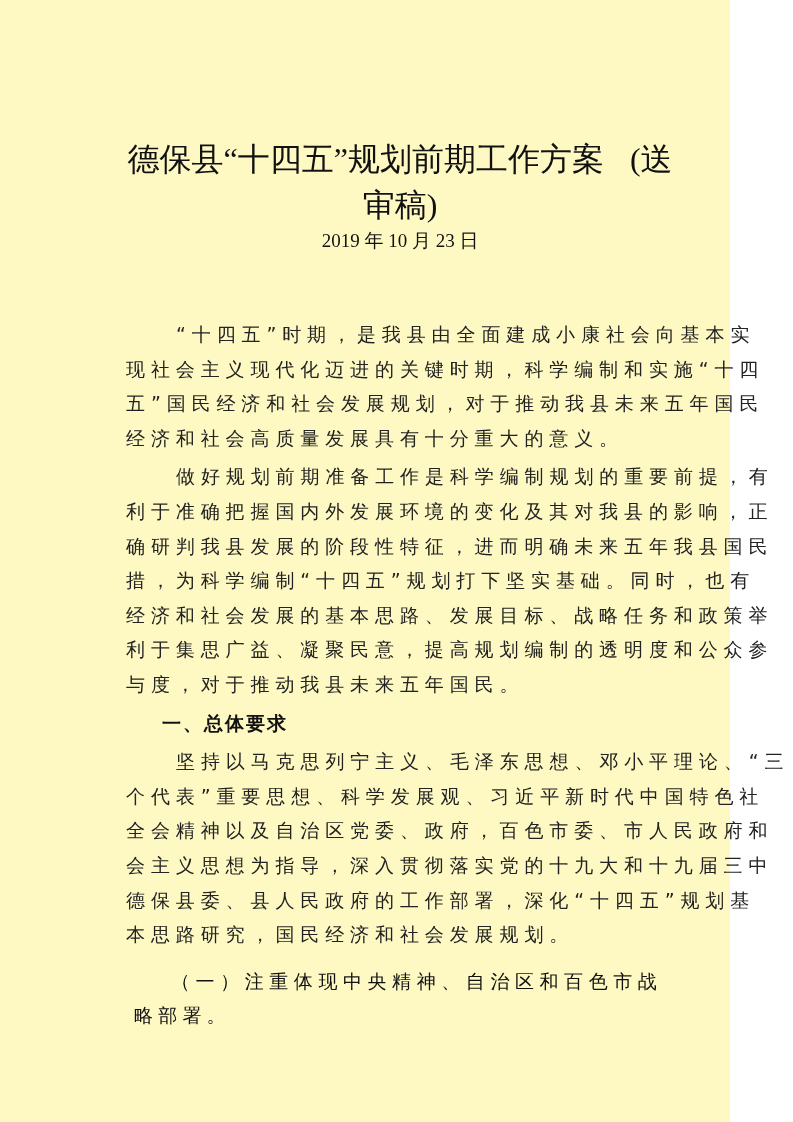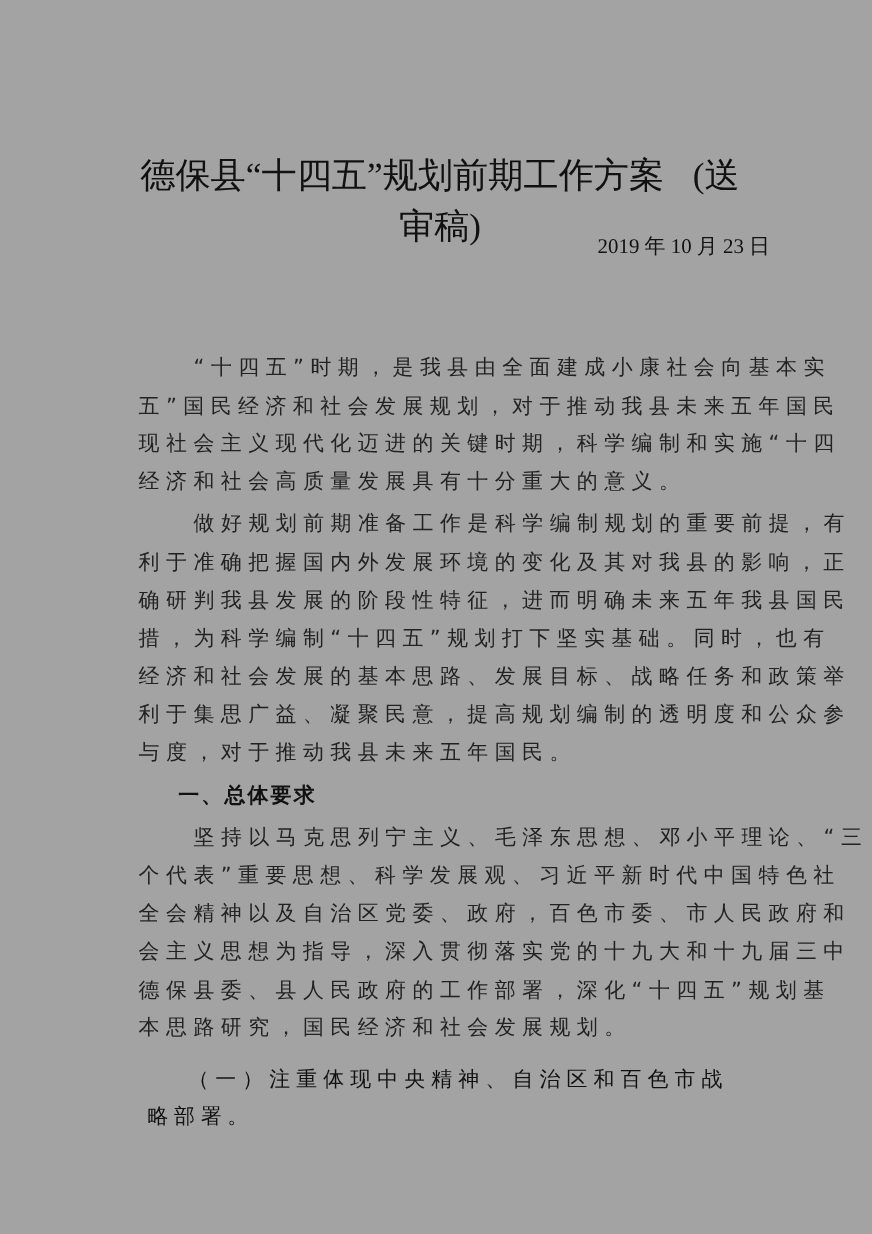--- a/index.html
+++ b/index.html
@@ -11,43 +11,43 @@
       width: 793px;
       height: 1122px;
       position: relative;
       overflow: hidden;
       color: #111111;
       font-family: "DejaVu Serif", "Liberation Serif", serif;
     }
     .page {
       position: absolute;
       left: 0; top: 0;
-      width: 793px;
+      width: 730px;
       height: 1122px;
-      background: #a3a3a3;
+      background: #fef9c3;
     }
     .title {
       position: absolute;
       left: 100px;
       top: 136px;
       width: 600px;
       text-align: center;
       font-family: "Liberation Serif", "DejaVu Serif", serif;
       font-size: 32px;
       line-height: 46px;
       letter-spacing: 0px;
       color: #111;
     }
     .title .gap { display: inline-block; width: 26px; }
     .date {
       position: absolute;
       left: 100px;
-      top: 212px;
+      top: 228px;
       width: 600px;
-      text-align: right;
+      text-align: center;
       font-family: "Liberation Serif", "DejaVu Serif", serif;
       font-size: 19px;
       line-height: 26px;
       color: #111;
     }
     .body {
       position: absolute;
       left: 122px;
       top: 313px;
       width: 552px;
@@ -86,22 +86,22 @@
     <span>德保县“十四五”规划前期工作方案</span><span class="gap"></span><span>(送</span><br>
     <span>审稿)</span>
   </div>
 
   <div class="date">2019 年 10 月 23 日</div>
 
   <div class="body">
 
     <p class="para">
       <span class="line">“十四五”时期，是我县由全面建成小康社会向基本实</span>
+      <span class="line" style="text-indent:0">现社会主义现代化迈进的关键时期，科学编制和实施“十四</span>
       <span class="line" style="text-indent:0">五”国民经济和社会发展规划，对于推动我县未来五年国民</span>
-      <span class="line" style="text-indent:0">现社会主义现代化迈进的关键时期，科学编制和实施“十四</span>
       <span class="line" style="text-indent:0">经济和社会高质量发展具有十分重大的意义。</span>
     </p>
 
     <p class="para">
       <span class="line">做好规划前期准备工作是科学编制规划的重要前提，有</span>
       <span class="line" style="text-indent:0">利于准确把握国内外发展环境的变化及其对我县的影响，正</span>
       <span class="line" style="text-indent:0">确研判我县发展的阶段性特征，进而明确未来五年我县国民</span>
       <span class="line" style="text-indent:0">措，为科学编制“十四五”规划打下坚实基础。同时，也有</span>
       <span class="line" style="text-indent:0">经济和社会发展的基本思路、发展目标、战略任务和政策举</span>
       <span class="line" style="text-indent:0">利于集思广益、凝聚民意，提高规划编制的透明度和公众参</span>

